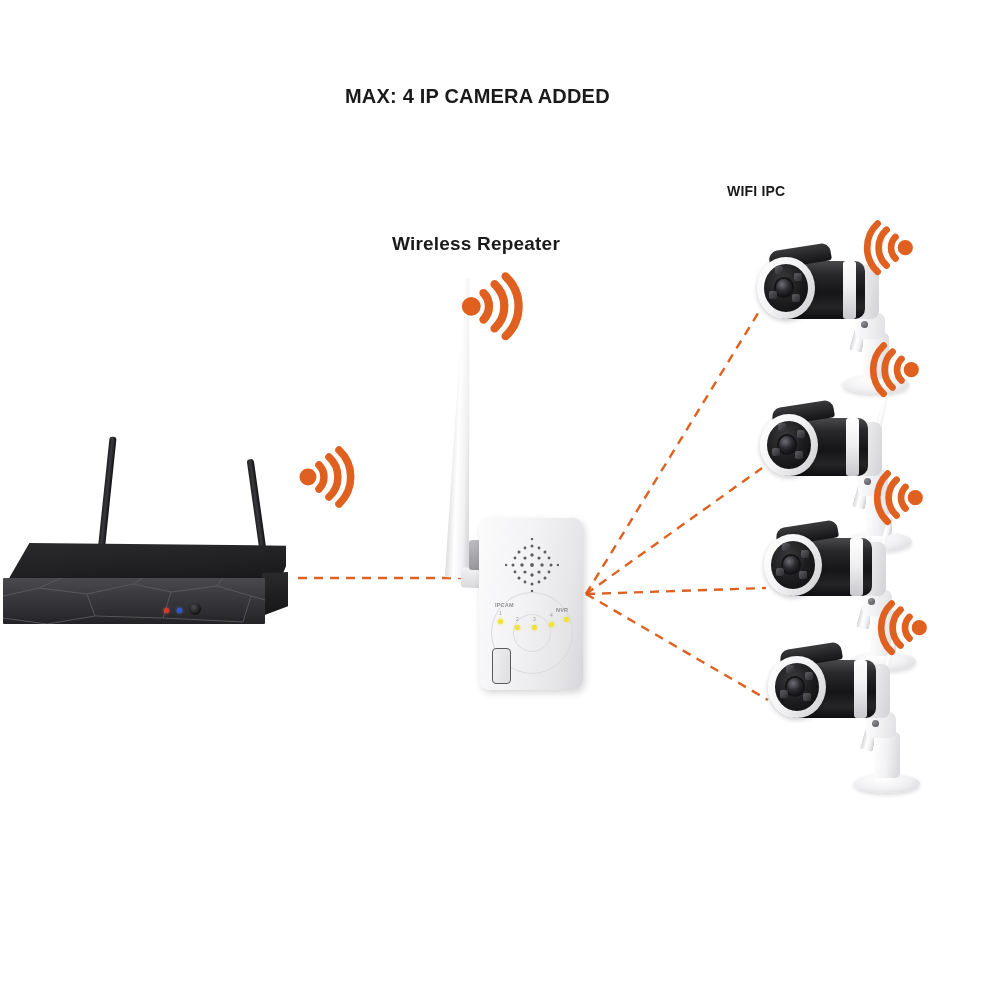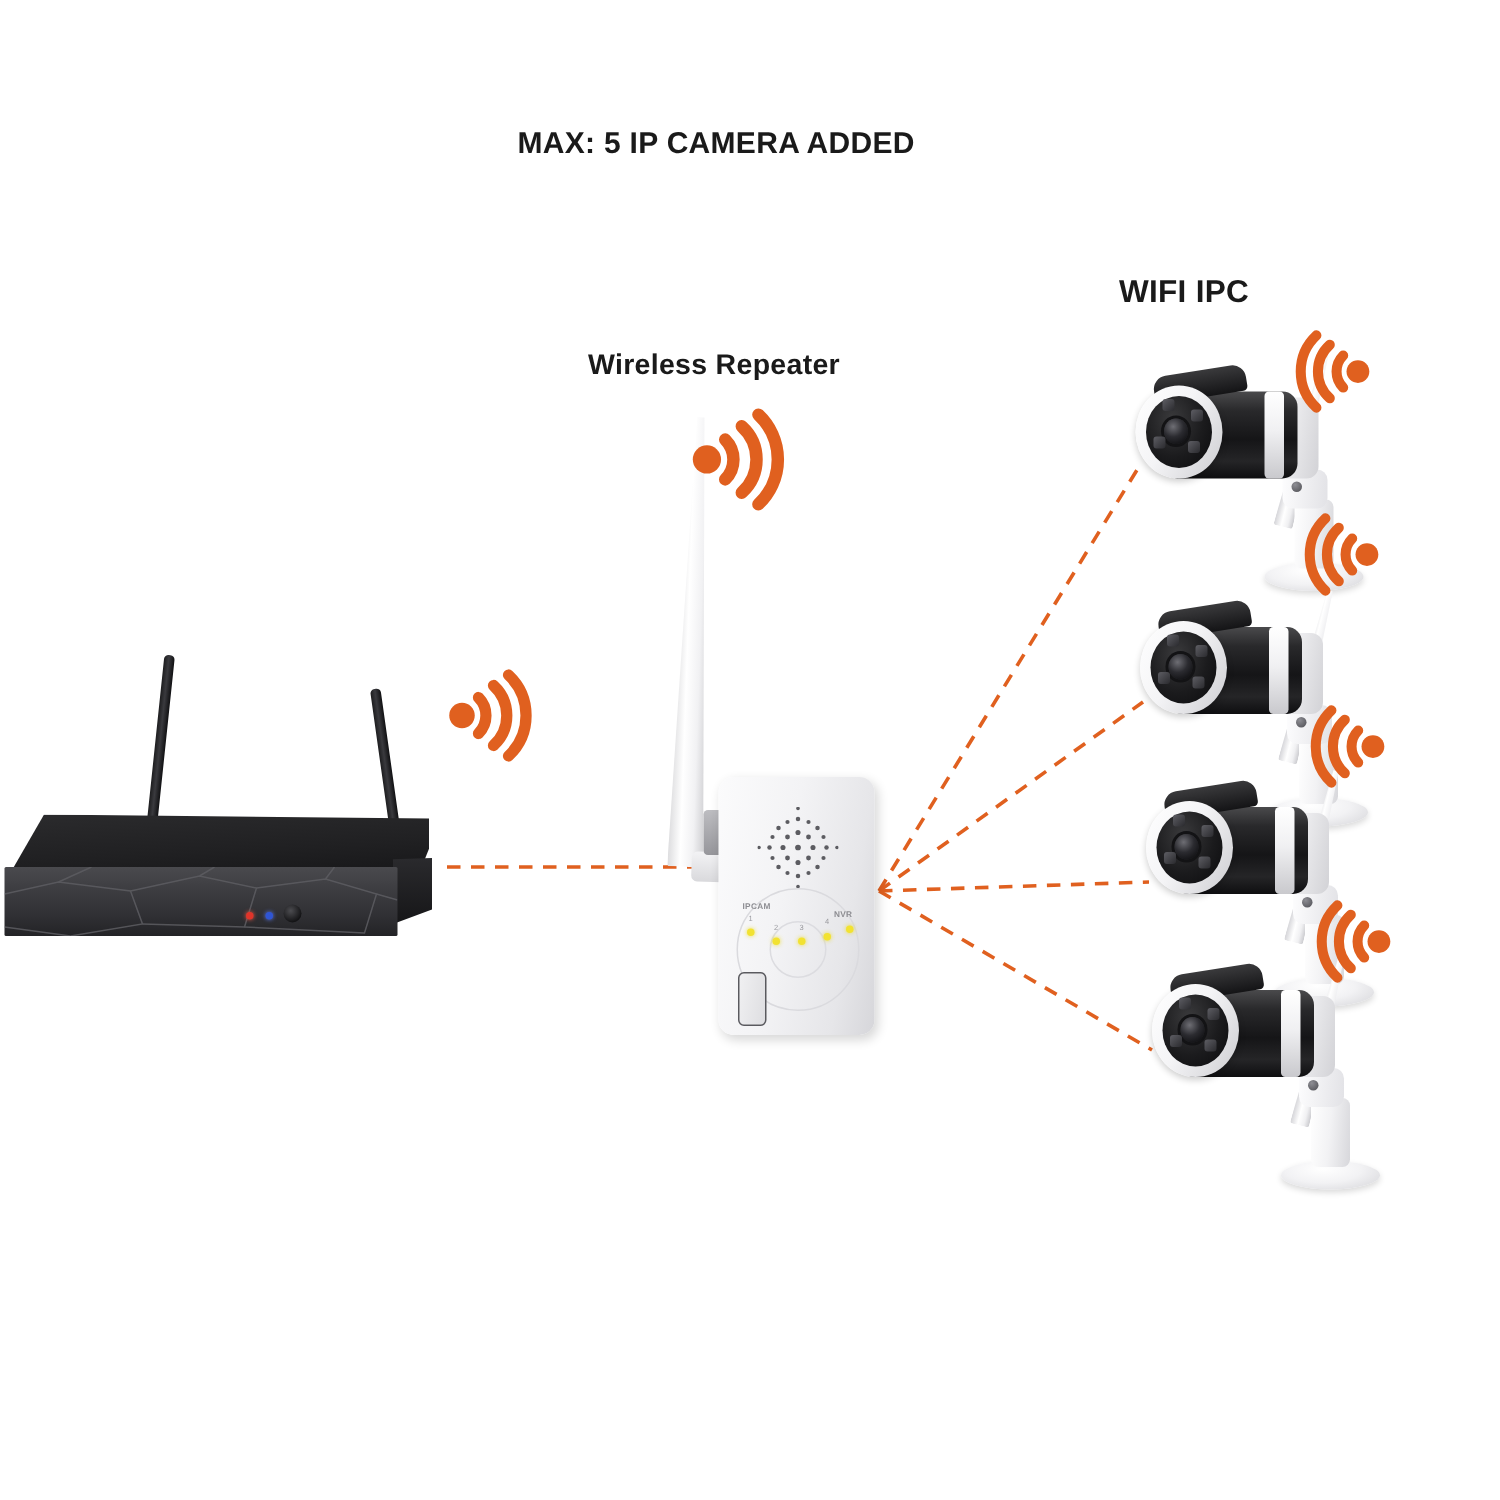--- a/index.html
+++ b/index.html
@@ -5,21 +5,21 @@
   html,body{margin:0;padding:0;background:#ffffff;}
   body{width:1000px;height:1000px;position:relative;overflow:hidden;
        font-family:"Liberation Sans",sans-serif;}
   .stage{position:absolute;inset:0;}
 
   
   .lbl{position:absolute;color:#1a1a1a;font-weight:bold;letter-spacing:.2px;white-space:nowrap;}
   #title-label{left:345px;top:85px;font-size:20px;}
   #repeater-label{left:392px;top:233px;font-size:19px;}
   #nvr-label{left:27px;top:652px;font-size:21px;}
-  #ipc-label{left:746px;top:183px;font-size:21px;}
+  #ipc-label{left:727px;top:183px;font-size:14px;}
 
   
   .wifi{position:absolute;}
   .wifi svg{display:block;overflow:visible;}
   .wifi.flip{transform:scaleX(-1);}
 
   
   .links{position:absolute;left:0;top:0;width:1000px;height:1000px;pointer-events:none;}
 
   
@@ -105,21 +105,21 @@
      background:radial-gradient(circle at 38% 32%,#6e6e74 0%,#2b2b30 45%,#050507 100%);
      box-shadow:0 0 0 2px #131315;}
   .cam-ir{position:absolute;width:8px;height:8px;border-radius:2px;
      background:linear-gradient(135deg,#5e5e64,#2a2a2e);}
 </style>
 </head>
 <body>
 
 <div class="stage">
 
-  <div class="lbl" id="title-label">MAX: 5 IP CAMERA ADDED</div>
+  <div class="lbl" id="title-label">MAX: 4 IP CAMERA ADDED</div>
   <div class="lbl" id="repeater-label">Wireless Repeater</div>
   <div class="lbl" id="ipc-label">WIFI IPC</div>
 
   <svg class="links" viewBox="0 0 1000 1000">
     <g stroke="#e0601f" stroke-width="2.4" fill="none" stroke-dasharray="9 7" stroke-linecap="butt">
       <line x1="298" y1="578" x2="468" y2="578"></line>
       <line x1="586" y1="594" x2="760" y2="310"></line>
       <line x1="586" y1="594" x2="762" y2="468"></line>
       <line x1="586" y1="594" x2="766" y2="588"></line>
       <line x1="586" y1="594" x2="768" y2="700"></line>

